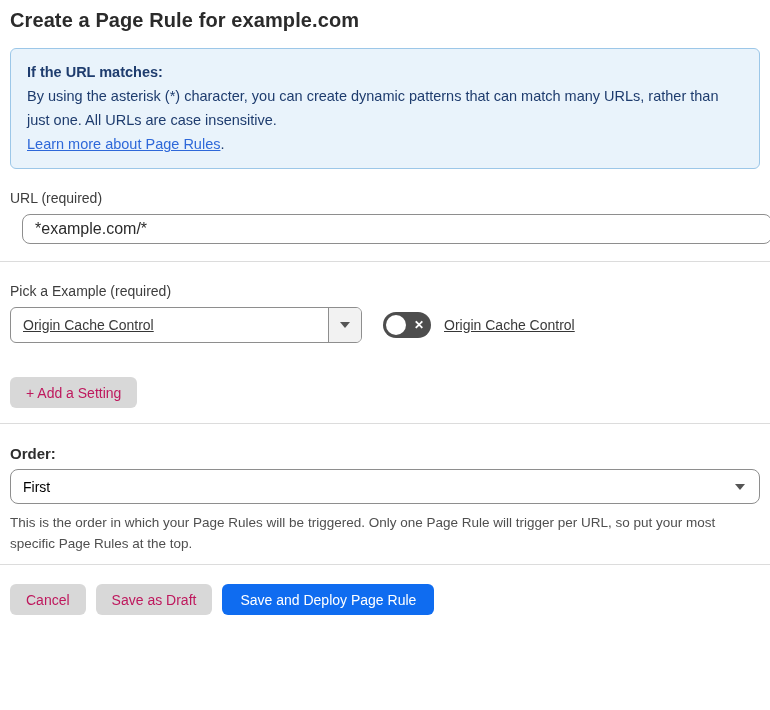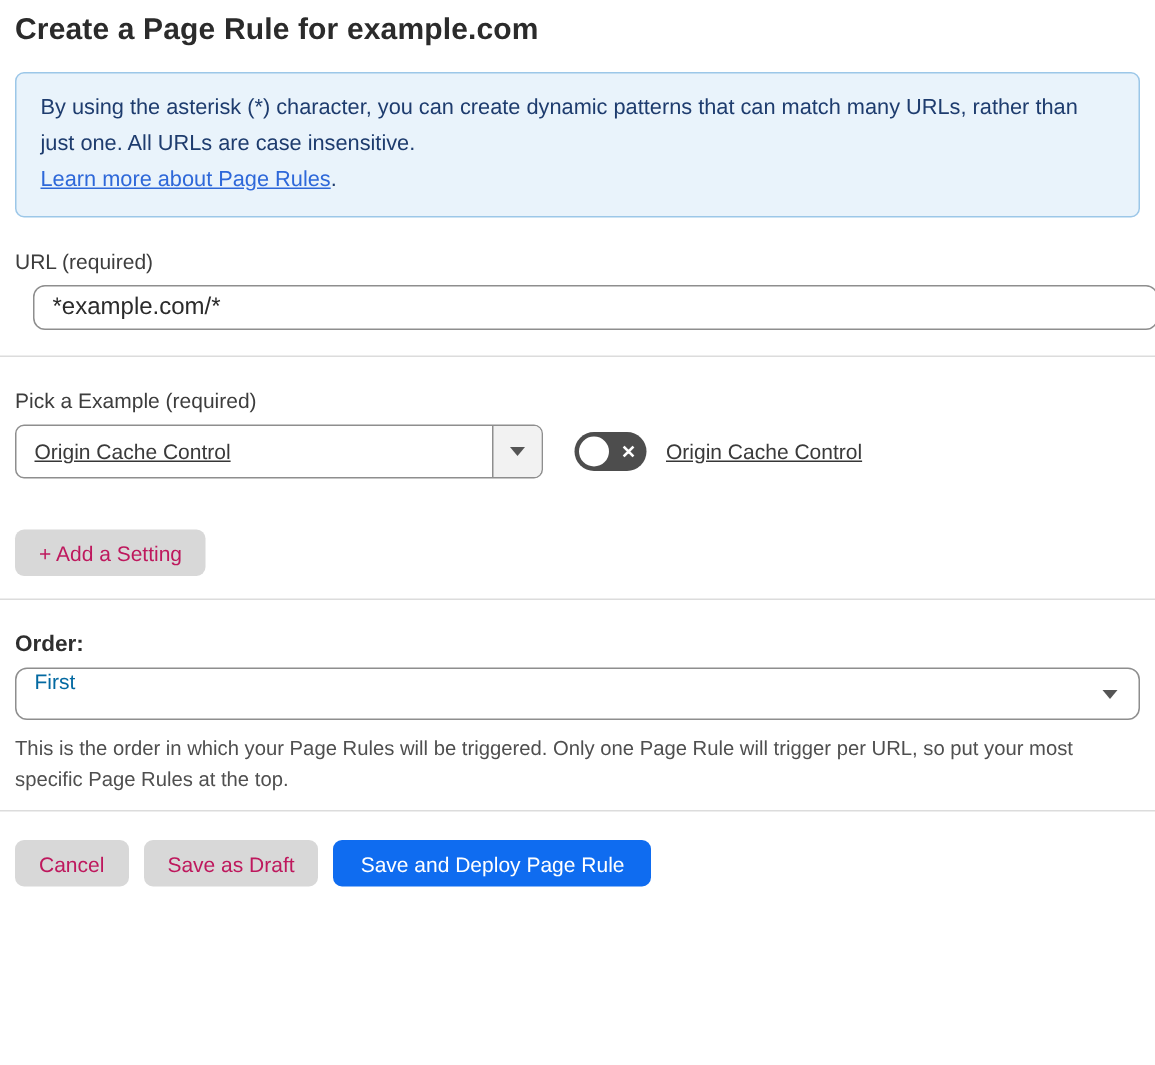--- a/index.html
+++ b/index.html
@@ -162,23 +162,24 @@
 
   .wide-select {
     margin-top: 7px;
     position: relative;
     width: 100%;
     height: 35px;
     border: 1px solid #8e8e8e;
     border-radius: 8px;
     background: #fff;
     display: flex;
+    align-items: center;
     padding: 0 34px 0 12px;
     font-size: 14px;
-    color: #0369a1;
+    color: #000000;
     cursor: pointer;
   }
   .wide-select .tri-down { position: absolute; right: 14px; top: 14px; }
 
   .order-helper {
     font-size: 13.5px;
     line-height: 21px;
     color: #4f4f4f;
     margin-top: 8px;
   }
@@ -191,20 +192,21 @@
   }
 </style>
 </head>
 <body>
 
 <div class="container">
 
   <h1 class="page-title">Create a Page Rule for example.com</h1>
 
   <div class="info-box">
+    <div class="info-heading">If the URL matches:</div>
     <div><span>By using the asterisk (*) character, you can create dynamic patterns that can match many URLs, rather than just one. All URLs are case insensitive.</span><br>
       <a class="info-link">Learn more about Page Rules</a><span class="link-suffix">.</span>
     </div>
   </div>
 
   <div class="field-label">URL (required)</div>
   <input class="text-input" type="text" value="*example.com/*" style="">
 
   <hr class="divider">
 

